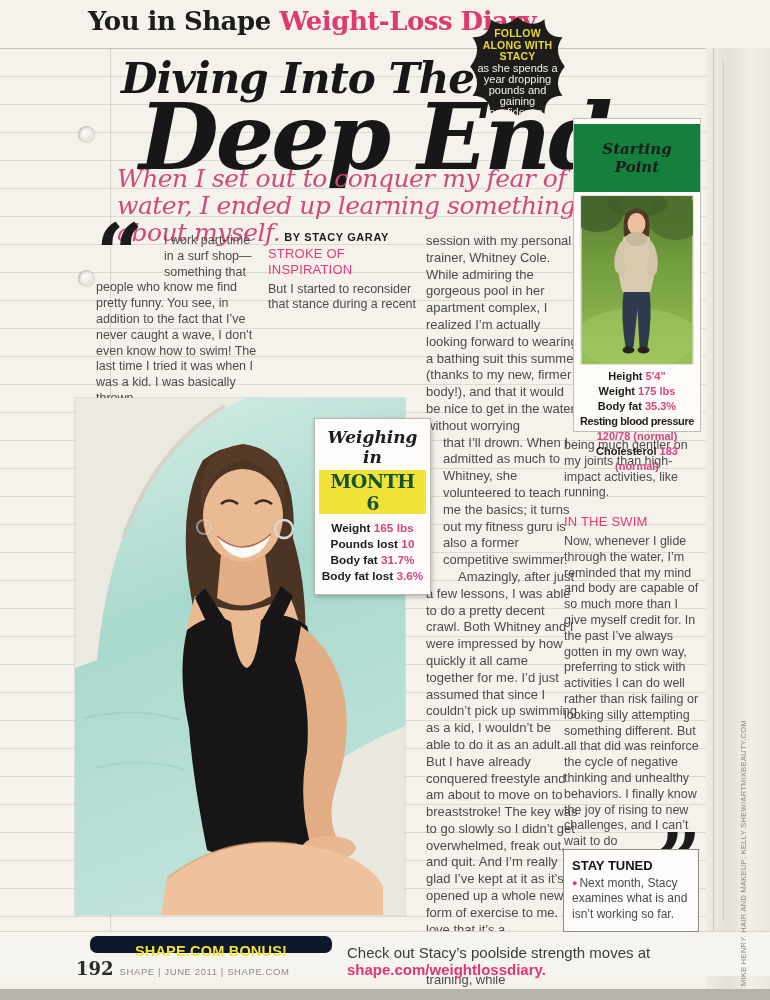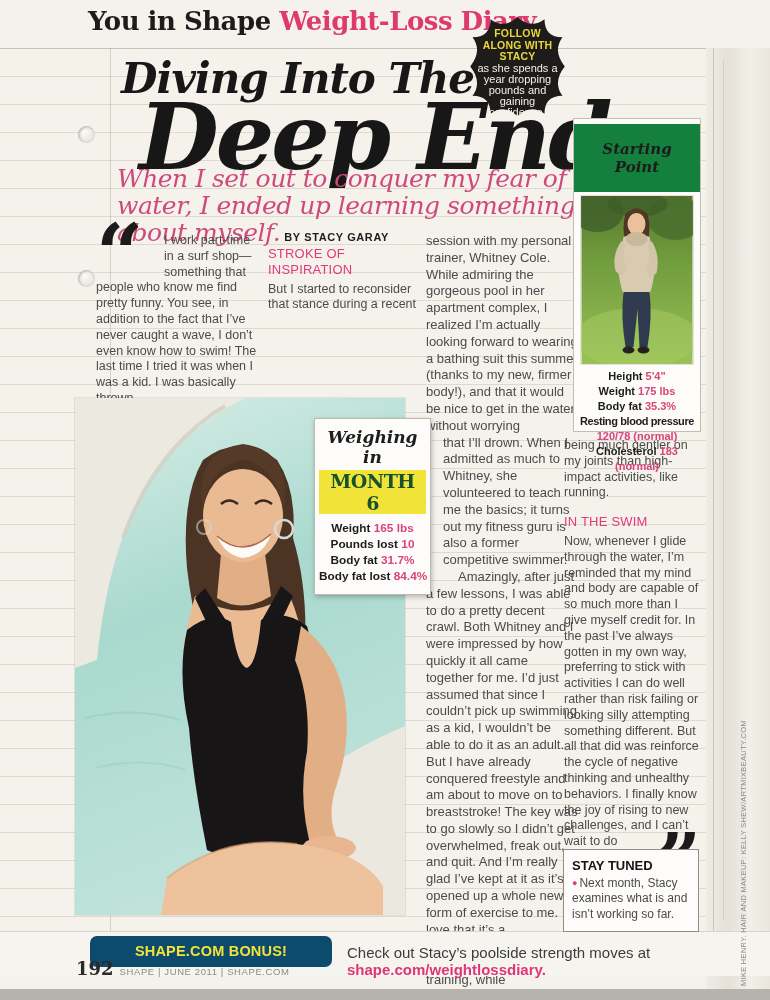--- a/index.html
+++ b/index.html
@@ -73,21 +73,21 @@
   .sp-row .sp-label{font-weight:bold;color:#1d1d1d;}
   .sp-row .sp-value{font-weight:bold;color:#d8447e;}
   .sp-tight .sp-label{letter-spacing:-0.4px;white-space:nowrap;}
   
   .stay-box{position:absolute;left:563px;top:849px;width:136px;background:#fdfcfa;border:1px solid #8f8d86;
             box-sizing:border-box;padding:8px 8px 9px 8px;z-index:4;}
   .stay-title{font-weight:bold;font-size:13px;color:#141414;margin-bottom:3px;}
   .stay-text{font-size:12px;line-height:15.3px;color:#4b4b4b;}
   .stay-bullet{color:#e2397c;font-size:9px;vertical-align:1px;margin-right:2px;}
   
-  .bonus-chip{position:absolute;left:90px;top:936px;width:242px;height:31px;background:#0c4a6e;border-radius:7px;
+  .bonus-chip{position:absolute;left:90px;top:936px;width:242px;height:17px;background:#0f172a;border-radius:7px;
               color:#f2e339;font-weight:bold;font-size:14.5px;text-align:center;line-height:31px;letter-spacing:.2px;z-index:5;}
   .bonus-text{position:absolute;left:347px;top:944px;font-size:15px;color:#3c3c3c;z-index:5;}
   .bonus-link{color:#e03577;font-weight:bold;}
   .footer{position:absolute;left:76px;top:958px;z-index:5;}
   .pageno{font-family:"DejaVu Serif",serif;font-weight:bold;font-size:18px;color:#2a2a2a;}
   .footer-text{font-size:9.5px;color:#8d8a82;letter-spacing:.6px;margin-left:6px;}
   
   .credit{position:absolute;right:22px;top:720px;writing-mode:vertical-rl;transform:rotate(180deg);
           font-size:7.5px;color:#8b8b85;letter-spacing:.3px;white-space:nowrap;}
 </style>
@@ -184,21 +184,21 @@
       <path d="M92,480 Q150,436 222,446" stroke="#d9a476" stroke-width="2" fill="none" opacity=".6"></path>
     </svg>
   </div>
 
   <div class="month-box">
     <div class="month-kicker">Weighing in</div>
     <div><span class="month-title">MONTH 6</span></div>
     <div class="mstat"><span class="lbl">Weight</span> <span class="val">165 lbs</span></div>
     <div class="mstat"><span class="lbl">Pounds lost</span> <span class="val">10</span></div>
     <div class="mstat"><span class="lbl">Body fat</span> <span class="val">31.7%</span></div>
-    <div class="mstat"><span class="lbl">Body fat lost</span> <span class="val">84.4%</span></div>
+    <div class="mstat"><span class="lbl">Body fat lost</span> <span class="val">3.6%</span></div>
   </div>
 
   <div class="start-panel">
     <span class="sp-title">Starting Point</span>
     <div class="sp-photo">
       <svg width="112" height="168" viewBox="0 0 111 168">
         <defs>
           <linearGradient id="gg" x1="0" y1="0" x2="0" y2="1">
             <stop offset="0" stop-color="#55752e"></stop>
             <stop offset="0.35" stop-color="#6f9a3c"></stop>

